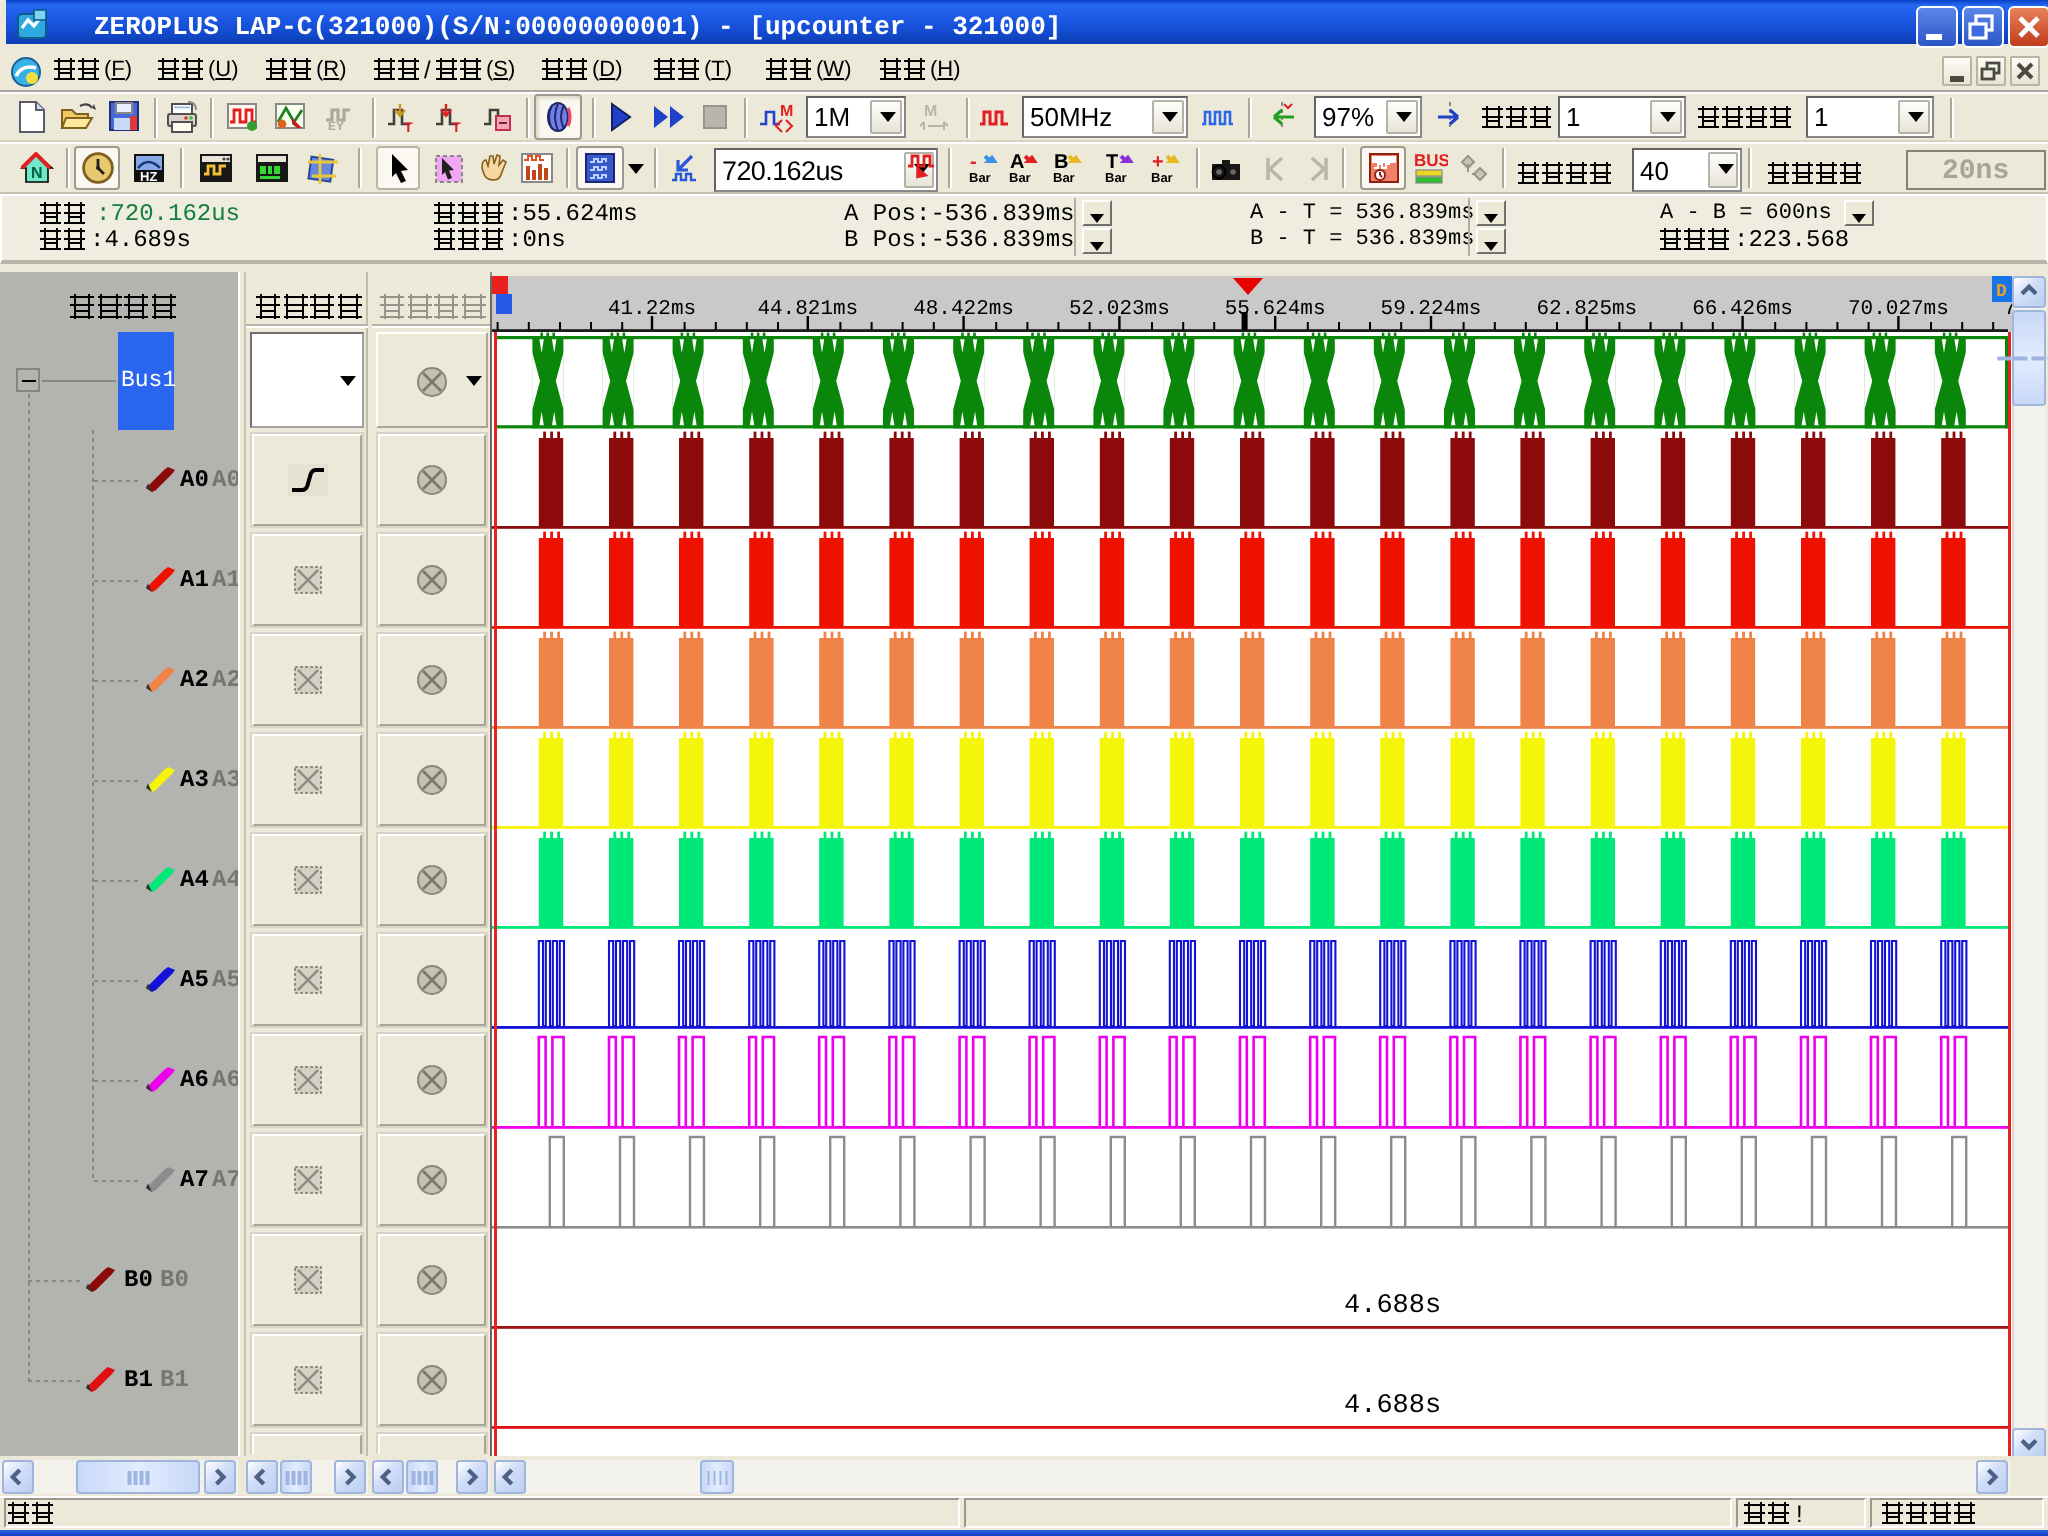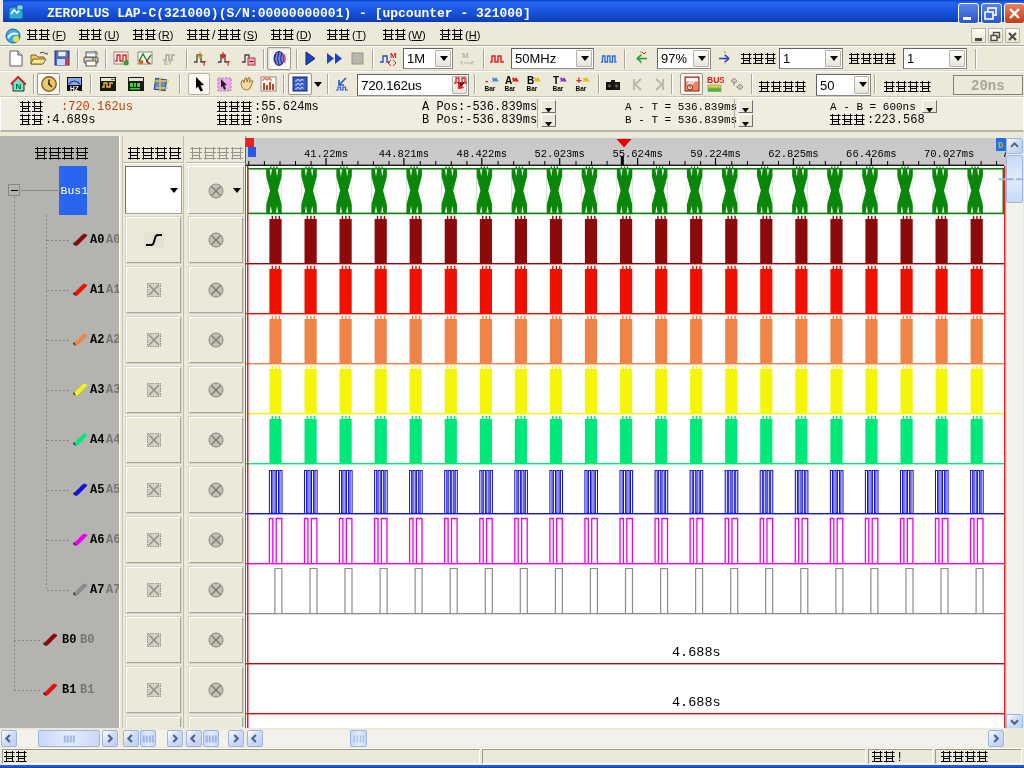--- a/index.html
+++ b/index.html
@@ -375,38 +375,38 @@
     <path d="M5 6 v4 m4 1 h-2" stroke="#98948C"></path>
   </svg>
 <div class="a" style="left:751px;top:74px;width:2px;height:20px;border-left:1px solid #ACA899;border-right:1px solid #fff"></div>
 <span class="cjk " style="left:759px;top:81px;">
     <i></i>
     <i></i>
     <i></i>
     <i></i>
   </span>
 <div class="combo" style="left:816px;top:74px;width:55px;height:22px">
-    <span class="txt" style="font-size:13px">50</span>
+    <span class="txt" style="font-size:13px">40</span>
     <span class="cbtn" style="width:15px"></span>
   </div>
 <div class="tb-sep" style="left:874px;top:74px"></div>
 <span class="cjk " style="left:884px;top:81px;">
     <i></i>
     <i></i>
     <i></i>
     <i></i>
   </span>
 <div class="a" style="left:953px;top:75px;width:70px;height:20px;background:#ECE9D8;border:1px solid #848278"></div>
 <div class="a" style="left:971px;top:78px;font:bold 14px 'Liberation Mono',monospace;color:#A8A498;white-space:nowrap;">20ns</div>
 <div class="a" style="left:0;top:97px;width:1024px;height:35px;background:#EFEDE0;border:1px solid #fff;border-bottom:2px solid #B8B4A8"></div>
 <span class="cjk " style="left:20px;top:101px;">
     <i></i>
     <i></i>
   </span>
-<div class="a" style="left:61px;top:100px;font:normal 12px 'Liberation Mono',monospace;color:#c2410c;white-space:nowrap;">:720.162us</div>
+<div class="a" style="left:48px;top:100px;font:normal 12px 'Liberation Mono',monospace;color:#15803d;white-space:nowrap;">:720.162us</div>
 <span class="cjk " style="left:20px;top:114px;">
     <i></i>
     <i></i>
   </span>
 <div class="a" style="left:45px;top:113px;font:normal 12px 'Liberation Mono',monospace;color:#000;white-space:nowrap;">:4.689s</div>
 <span class="cjk " style="left:217px;top:101px;">
     <i></i>
     <i></i>
     <i></i>
   </span>

